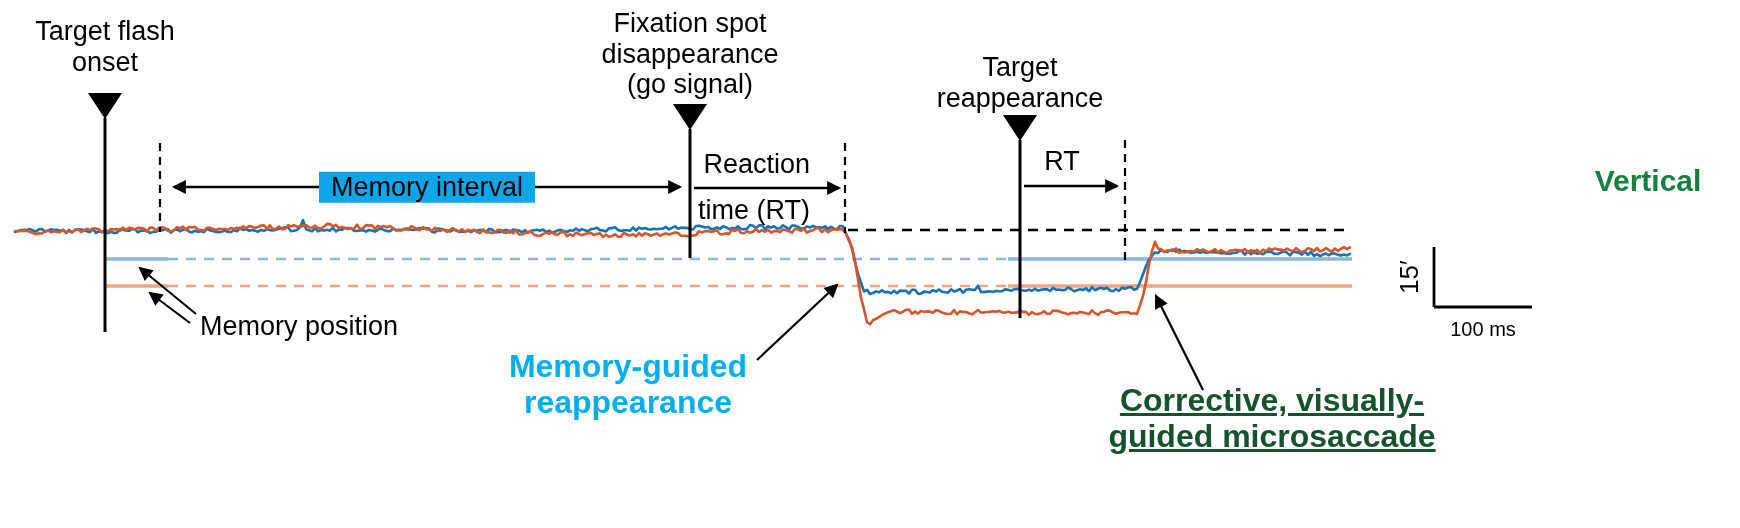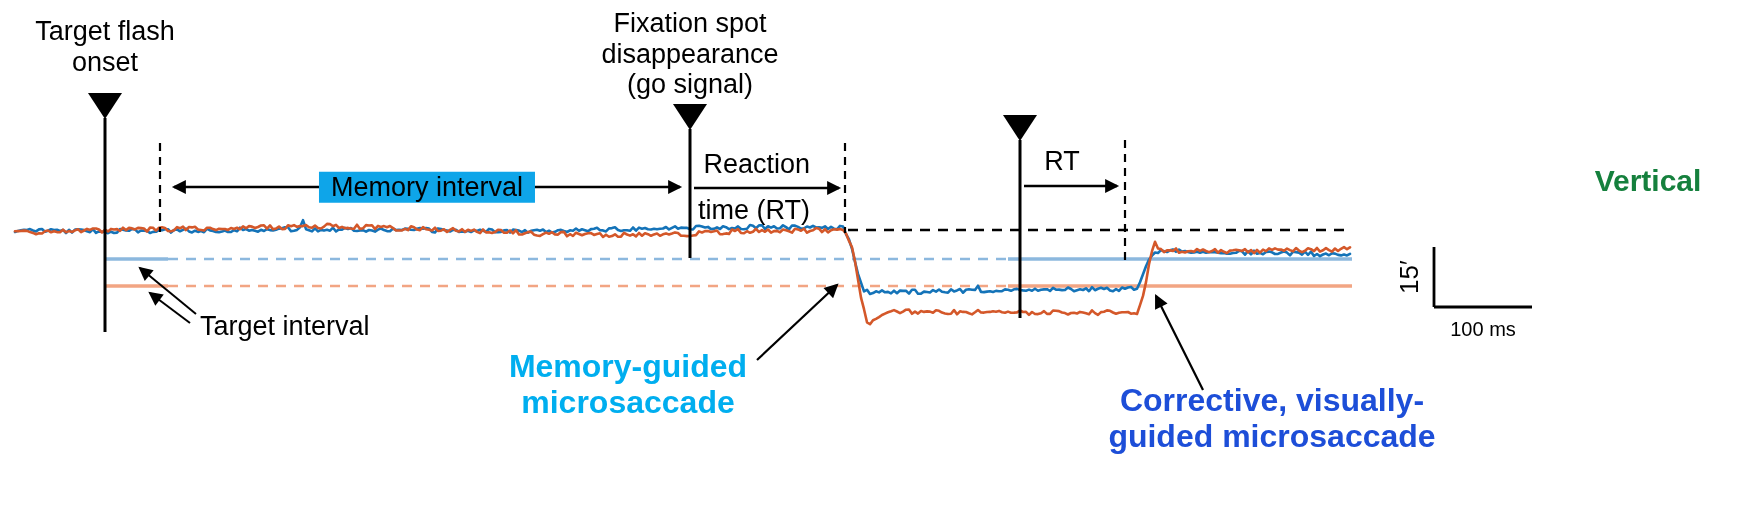--- a/index.html
+++ b/index.html
@@ -67,34 +67,36 @@
     <line x1="1434" y1="307" x2="1532" y2="307" stroke="#000" stroke-width="2.8"></line>
   </svg>
 
   <div class="lbl" style="left:105px;top:16px">Target flash
 onset</div>
 
   <div class="lbl" style="left:690px;top:8px">Fixation spot
 disappearance
 (go signal)</div>
 
+  <div class="lbl" style="left:1020px;top:52px">Target
+reappearance</div>
 
   <div class="lbl interval-lbl" style="left:427px;top:187px">Memory interval</div>
 
   <div class="lbl reaction-lbl" style="left:698px;top:141px">Reaction
 time (RT)</div>
 
   <div class="lbl" style="left:1062px;top:146px">RT</div>
 
-  <div class="lbl leftalign" style="left:200px;top:311px">Target interval</div>
+  <div class="lbl leftalign" style="left:200px;top:311px">Memory position</div>
 
   <div class="lbl big" style="left: 628px; top: 348px; color: rgb(0, 174, 239);">Memory-guided
-microsaccade</div>
+reappearance</div>
 
-  <div class="lbl big" style="left: 1272px; top: 382px; color: #1d4ed8;">Corrective, visually-
+  <div class="lbl big" style="left: 1272px; top: 382px; color: #14532d; text-decoration: underline;">Corrective, visually-
 guided microsaccade</div>
 
 
   <div class="lbl legend" style="left: 1648px; top: 164px; color: #15803d;">Vertical</div>
 
   <div class="lbl scale-y" style="left:1410px;top:277px">15′</div>
 
   <div class="lbl scale-x" style="left:1483px;top:318px">100 ms</div>
 
 </div>

